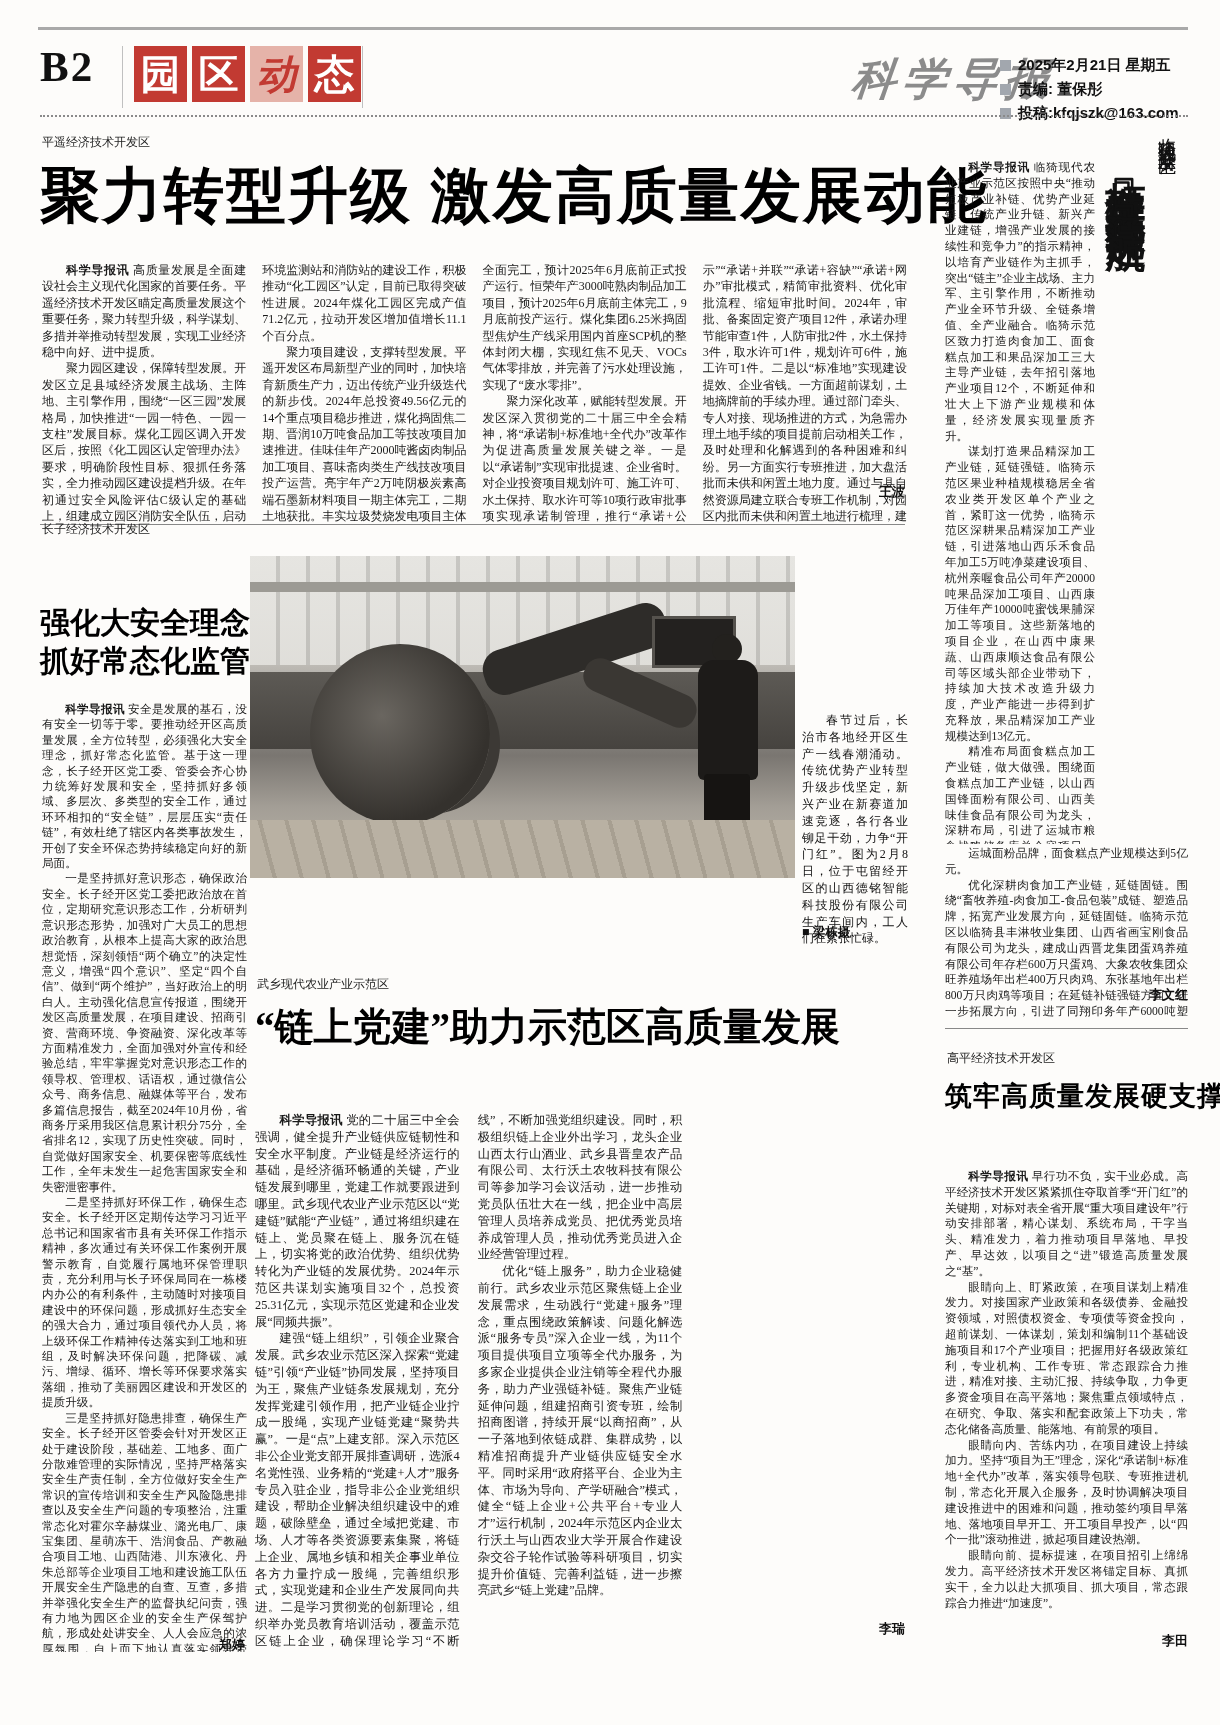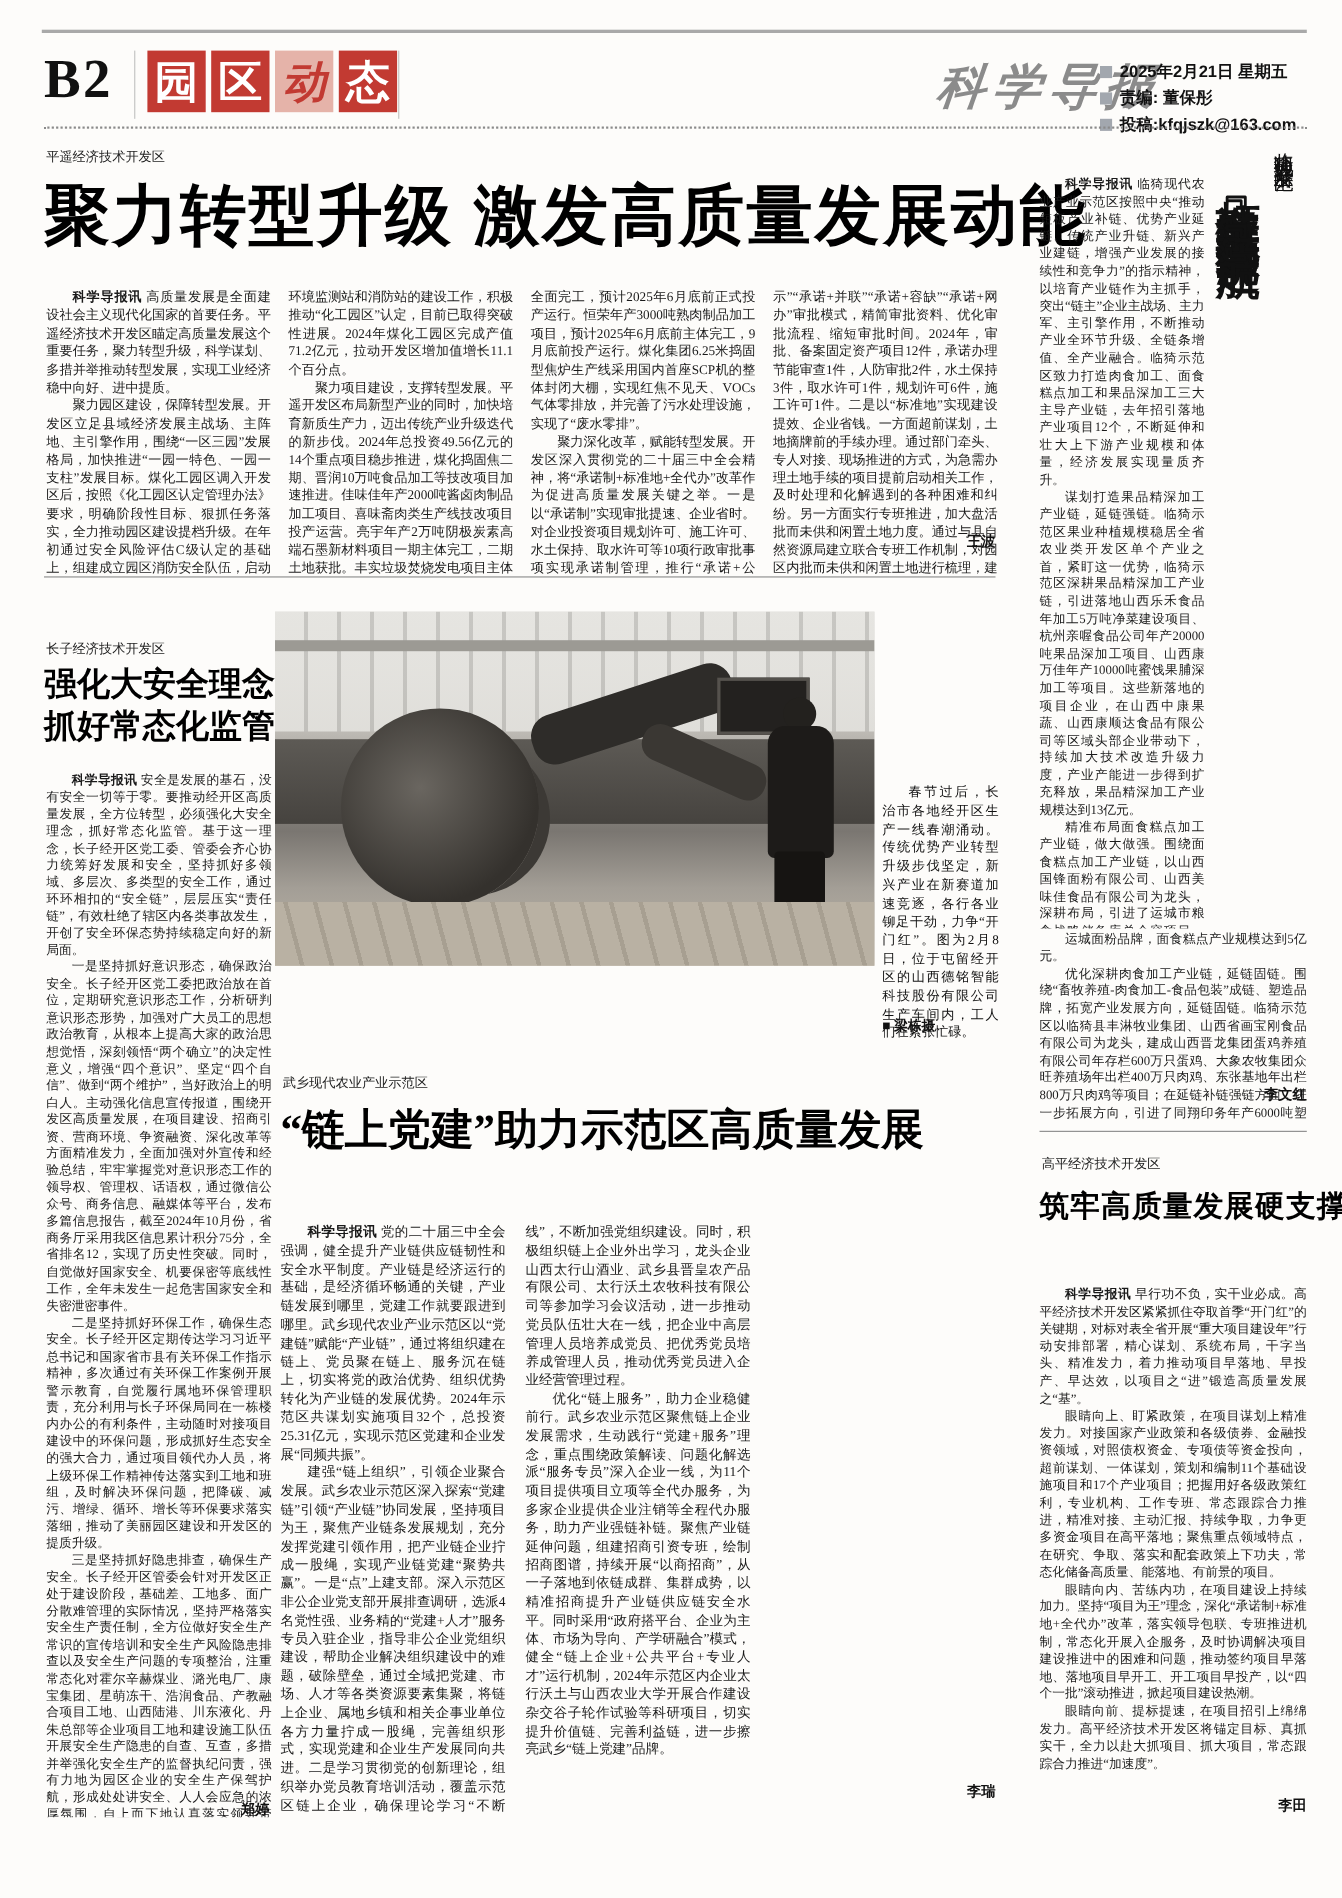--- a/index.html
+++ b/index.html
@@ -1,21 +1,21 @@
 <!DOCTYPE html>
 <html><head>
 <meta charset="utf-8">
 <style>
   html,body{margin:0;padding:0;}
   body{width:1220px;height:1725px;position:relative;background:#fdfcfa;color:#111;
        font-family:"Liberation Serif","DejaVu Serif",serif;}
   .abs{position:absolute;}
   
   .toprule{left:38px;top:27px;width:1150px;height:3px;background:#a9a9a9;}
-  .edition{left:40px;top:42px;font-size:50px;font-weight:900;letter-spacing:2px;font-family:"Liberation Serif",serif;}
+  .edition{left:40px;top:42px;font-size:43px;font-weight:900;letter-spacing:2px;font-family:"Liberation Serif",serif;}
   .hairline-v{width:1px;background:#c0c0c0;}
   .logo{left:134px;top:46px;display:flex;gap:5px;}
   .logo .tile{width:53px;height:56px;display:flex;align-items:center;justify-content:center;
       font-family:"Liberation Sans",sans-serif;font-weight:900;font-size:40px;color:#fff;}
   .masthead{left:852px;top:50px;font-size:44px;font-weight:700;font-style:italic;color:#8b8b8b;
       letter-spacing:7px;transform:skewX(-6deg);font-family:"Liberation Serif",serif;white-space:nowrap;}
   .datebox{left:1000px;top:56px;font-size:15px;font-family:"Liberation Sans",sans-serif;font-weight:600;}
   .datebox .row{display:flex;align-items:center;margin-bottom:5px;white-space:nowrap;}
   .datebox .sq{width:11px;height:11px;margin-right:7px;flex:0 0 auto;}
   .dotted{left:40px;top:115px;width:1148px;border-bottom:2px dotted #8a8a8a;height:0;}
@@ -108,21 +108,21 @@
     <p>谋划打造果品精深加工产业链，延链强链。临猗示范区果业种植规模稳居全省农业类开发区单个产业之首，紧盯这一优势，临猗示范区深耕果品精深加工产业链，引进落地山西乐禾食品年加工5万吨净菜建设项目、杭州亲喔食品公司年产20000吨果品深加工项目、山西康万佳年产10000吨蜜饯果脯深加工等项目。这些新落地的项目企业，在山西中康果蔬、山西康顺达食品有限公司等区域头部企业带动下，持续加大技术改造升级力度，产业产能进一步得到扩充释放，果品精深加工产业规模达到13亿元。</p>
     <p>精准布局面食糕点加工产业链，做大做强。围绕面食糕点加工产业链，以山西国锋面粉有限公司、山西美味佳食品有限公司为龙头，深耕布局，引进了运城市粮食战略储备库总仓容项目、山西明浩食品有限公司年产5000吨锅巴等加工项目，促进面食糕点加工产业形成更加成熟完善的闭环体系。山西国锋面粉厂与内蒙恒丰面粉强强联合，完成“小升规”，进一步做强做大</p>
   </div>
 <div class="abs bodytext rail-body" style="left:945px;top:812px;width:243px;height:172px;overflow:hidden;">
     <p>运城面粉品牌，面食糕点产业规模达到5亿元。</p>
     <p>优化深耕肉食加工产业链，延链固链。围绕“畜牧养殖-肉食加工-食品包装”成链、塑造品牌，拓宽产业发展方向，延链固链。临猗示范区以临猗县丰淋牧业集团、山西省画宝刚食品有限公司为龙头，建成山西晋龙集团蛋鸡养殖有限公司年存栏600万只蛋鸡、大象农牧集团众旺养殖场年出栏400万只肉鸡、东张基地年出栏800万只肉鸡等项目；在延链补链强链方面，进一步拓展方向，引进了同翔印务年产6000吨塑料软包装等项目，进一步做强做大运城畜牧品牌。截至目前，肉食加工产业规模达到6亿元。</p>
   </div>
 <div class="abs byline" style="left:1043px;top:986px;width:145px;">李文红</div>
 <div class="abs rule" style="left:945px;top:1028px;width:243px;"></div>
 
-<div class="abs kicker" style="left:42px;top:582px;">长子经济技术开发区</div>
+<div class="abs kicker" style="left:42px;top:521px;">长子经济技术开发区</div>
 <div class="abs headline" style="left:40px;top:580px;font-size:30px;line-height:38px;margin-top:24px;">
   <div>强化大安全理念</div>
   <div>抓好常态化监管</div>
 </div>
 <div class="abs bodytext zz-body">
     <p><b>科学导报讯</b> 安全是发展的基石，没有安全一切等于零。要推动经开区高质量发展，全方位转型，必须强化大安全理念，抓好常态化监管。基于这一理念，长子经开区党工委、管委会齐心协力统筹好发展和安全，坚持抓好多领域、多层次、多类型的安全工作，通过环环相扣的“安全链”，层层压实“责任链”，有效杜绝了辖区内各类事故发生，开创了安全环保态势持续稳定向好的新局面。</p>
     <p>一是坚持抓好意识形态，确保政治安全。长子经开区党工委把政治放在首位，定期研究意识形态工作，分析研判意识形态形势，加强对广大员工的思想政治教育，从根本上提高大家的政治思想觉悟，深刻领悟“两个确立”的决定性意义，增强“四个意识”、坚定“四个自信”、做到“两个维护”，当好政治上的明白人。主动强化信息宣传报道，围绕开发区高质量发展，在项目建设、招商引资、营商环境、争资融资、深化改革等方面精准发力，全面加强对外宣传和经验总结，牢牢掌握党对意识形态工作的领导权、管理权、话语权，通过微信公众号、商务信息、融媒体等平台，发布多篇信息报告，截至2024年10月份，省商务厅采用我区信息累计积分75分，全省排名12，实现了历史性突破。同时，自觉做好国家安全、机要保密等底线性工作，全年未发生一起危害国家安全和失密泄密事件。</p>
     <p>二是坚持抓好环保工作，确保生态安全。长子经开区定期传达学习习近平总书记和国家省市县有关环保工作指示精神，多次通过有关环保工作案例开展警示教育，自觉履行属地环保管理职责，充分利用与长子环保局同在一栋楼内办公的有利条件，主动随时对接项目建设中的环保问题，形成抓好生态安全的强大合力，通过项目领代办人员，将上级环保工作精神传达落实到工地和班组，及时解决环保问题，把降碳、减污、增绿、循环、增长等环保要求落实落细，推动了美丽园区建设和开发区的提质升级。</p>
     <p>三是坚持抓好隐患排查，确保生产安全。长子经开区管委会针对开发区正处于建设阶段，基础差、工地多、面广分散难管理的实际情况，坚持严格落实安全生产责任制，全方位做好安全生产常识的宣传培训和安全生产风险隐患排查以及安全生产问题的专项整治，注重常态化对霍尔辛赫煤业、潞光电厂、康宝集团、星萌冻干、浩润食品、产教融合项目工地、山西陆港、川东液化、丹朱总部等企业项目工地和建设施工队伍开展安全生产隐患的自查、互查，多措并举强化安全生产的监督执纪问责，强有力地为园区企业的安全生产保驾护航，形成处处讲安全、人人会应急的浓厚氛围，自上而下地认真落实领导带班、职工尽责的24小时值班工作制。在春节、清明、端午、五一、中秋、国庆等节日期间和特殊时期，还实行零报告制度，保证信息畅通，问题及时处置，从而确保全年未发生一起较大生产安全事故，未发生一起重大火灾事故，未发生一起自然灾害重大损失事故。</p>
   </div>

